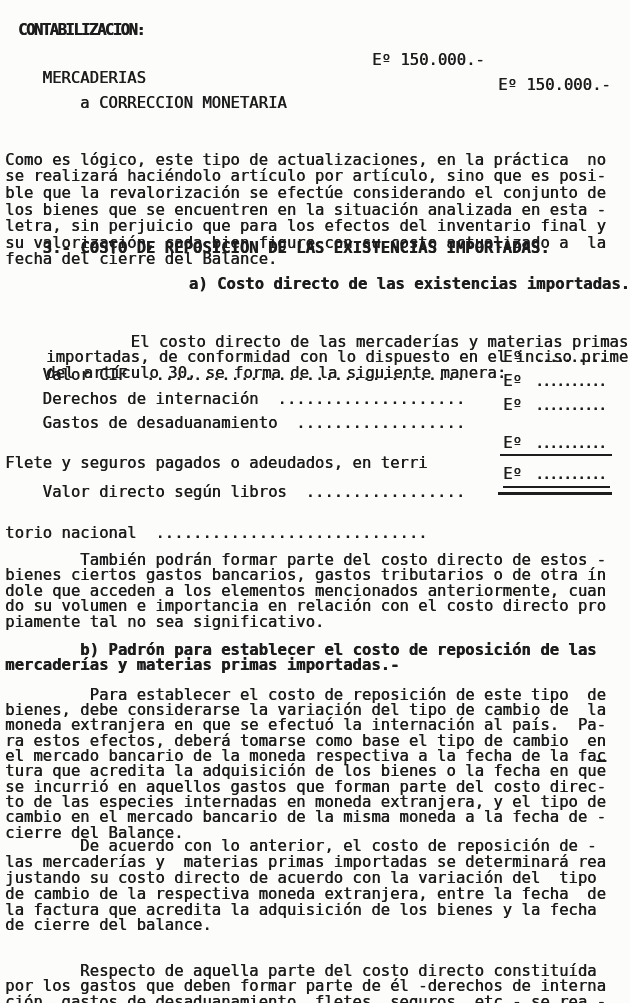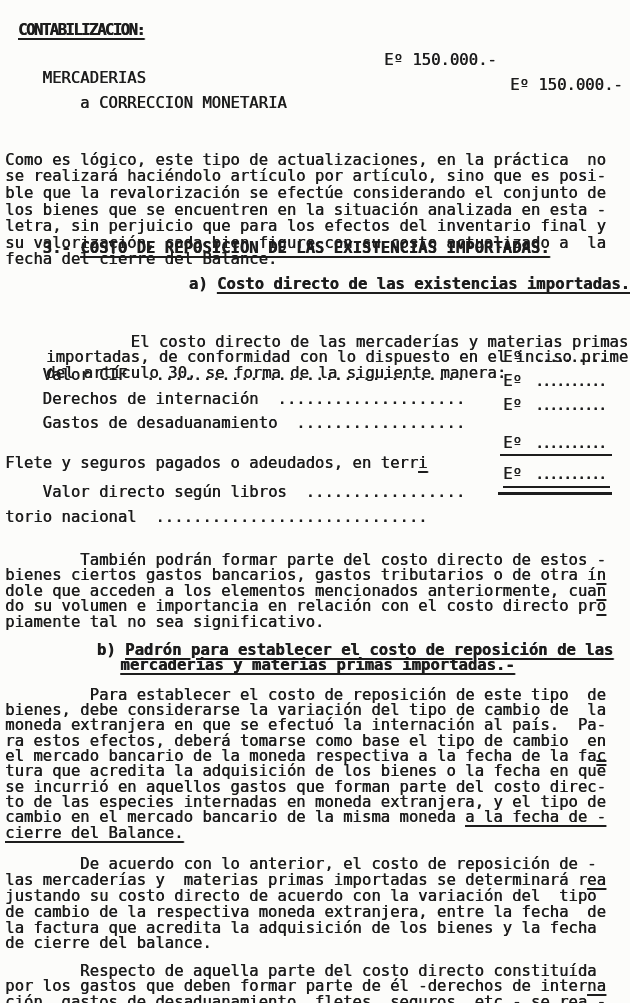--- a/index.html
+++ b/index.html
@@ -8,37 +8,37 @@
     width:630px;height:1003px;
     background:#fcfcfa;
     overflow:hidden;
     font-family:"DejaVu Sans Mono","Liberation Mono",monospace;
     font-size:15.6px;
     color:#1d1d1d;
     text-shadow:0.5px 0 0 currentColor;
   }
   .abs{position:absolute;left:5px;right:0;white-space:pre;}
   .ln{display:block;white-space:pre;}
-  .u{text-decoration:underline;text-decoration-thickness:1.8px;text-underline-offset:3px;}
+  .u{text-decoration-thickness:1.8px;text-underline-offset:3px;}
   .uo{text-decoration:overline;text-decoration-thickness:1.8px;}
   .title{left:18px;top:21px;letter-spacing:-1.5px;font-weight:bold;}
   .jrow{height:18px;}
-  .jamt{position:absolute;top:0;white-space:pre;margin-left:12px;}
+  .jamt{position:absolute;top:0;white-space:pre;}
   .p1{top:102px;line-height:16.6px;}
   .h3{top:221px;font-weight:bold;}
   .ha{top:257px;font-weight:bold;text-align:right;}
   .intro{top:288px;line-height:15.6px;margin-left:41px;}
   .trow{height:36px;}
   .tamt{position:absolute;left:498px;top:0;white-space:pre;}
   .adots{letter-spacing:-2.4px;margin-left:13px;}
   .rule{position:absolute;background:#1d1d1d;}
   .note{top:506px;line-height:15.5px;}
-  .hb{top:596px;line-height:15.5px;font-weight:bold;text-align:center;}
+  .hb{top:596px;line-height:15.5px;font-weight:bold;}
   .pb1{top:642px;line-height:15.3px;}
-  .pb2{top:810px;line-height:15.8px;}
+  .pb2{top:792px;line-height:15.8px;}
   .pb3{top:917px;line-height:15.6px;}
 </style>
 </head>
 <body>
 
 <div class="page">
 
   <div class="abs title"><span class="u">CONTABILIZACION:</span></div>
 
   <div class="abs jrow" style="top:51px">
@@ -73,21 +73,21 @@
   <div class="abs trow" style="top:372px">
     <span>Derechos de internación  ....................</span>
     <span class="tamt"><span>Eº</span><span class="adots">..........</span></span>
   </div>
   <div class="abs trow" style="top:396px">
     <span>Gastos de desaduanamiento  ..................</span>
     <span class="tamt"><span>Eº</span><span class="adots">..........</span></span>
   </div>
   <div class="abs" style="top:418px;height:34px">
     <span class="ln"><span>Flete y seguros pagados o adeudados, en terr</span><span class="u">i</span></span>
-    <span class="ln" style="margin-top:0">torio nacional  .............................</span>
+    <span class="ln" style="margin-top:16px">torio nacional  .............................</span>
     <span class="tamt" style="top:16px"><span>Eº</span><span class="adots">..........</span></span>
   </div>
   <div class="rule" style="top:454px;left:500px;width:112px;height:2px"></div>
   <div class="abs trow" style="top:465px">
     <span>Valor directo según libros  .................</span>
     <span class="tamt"><span>Eº</span><span class="adots">..........</span></span>
   </div>
   <div class="rule" style="top:486px;left:503px;width:107px;height:2px"></div>
   <div class="rule" style="top:492px;left:498px;width:114px;height:3px"></div>
 

